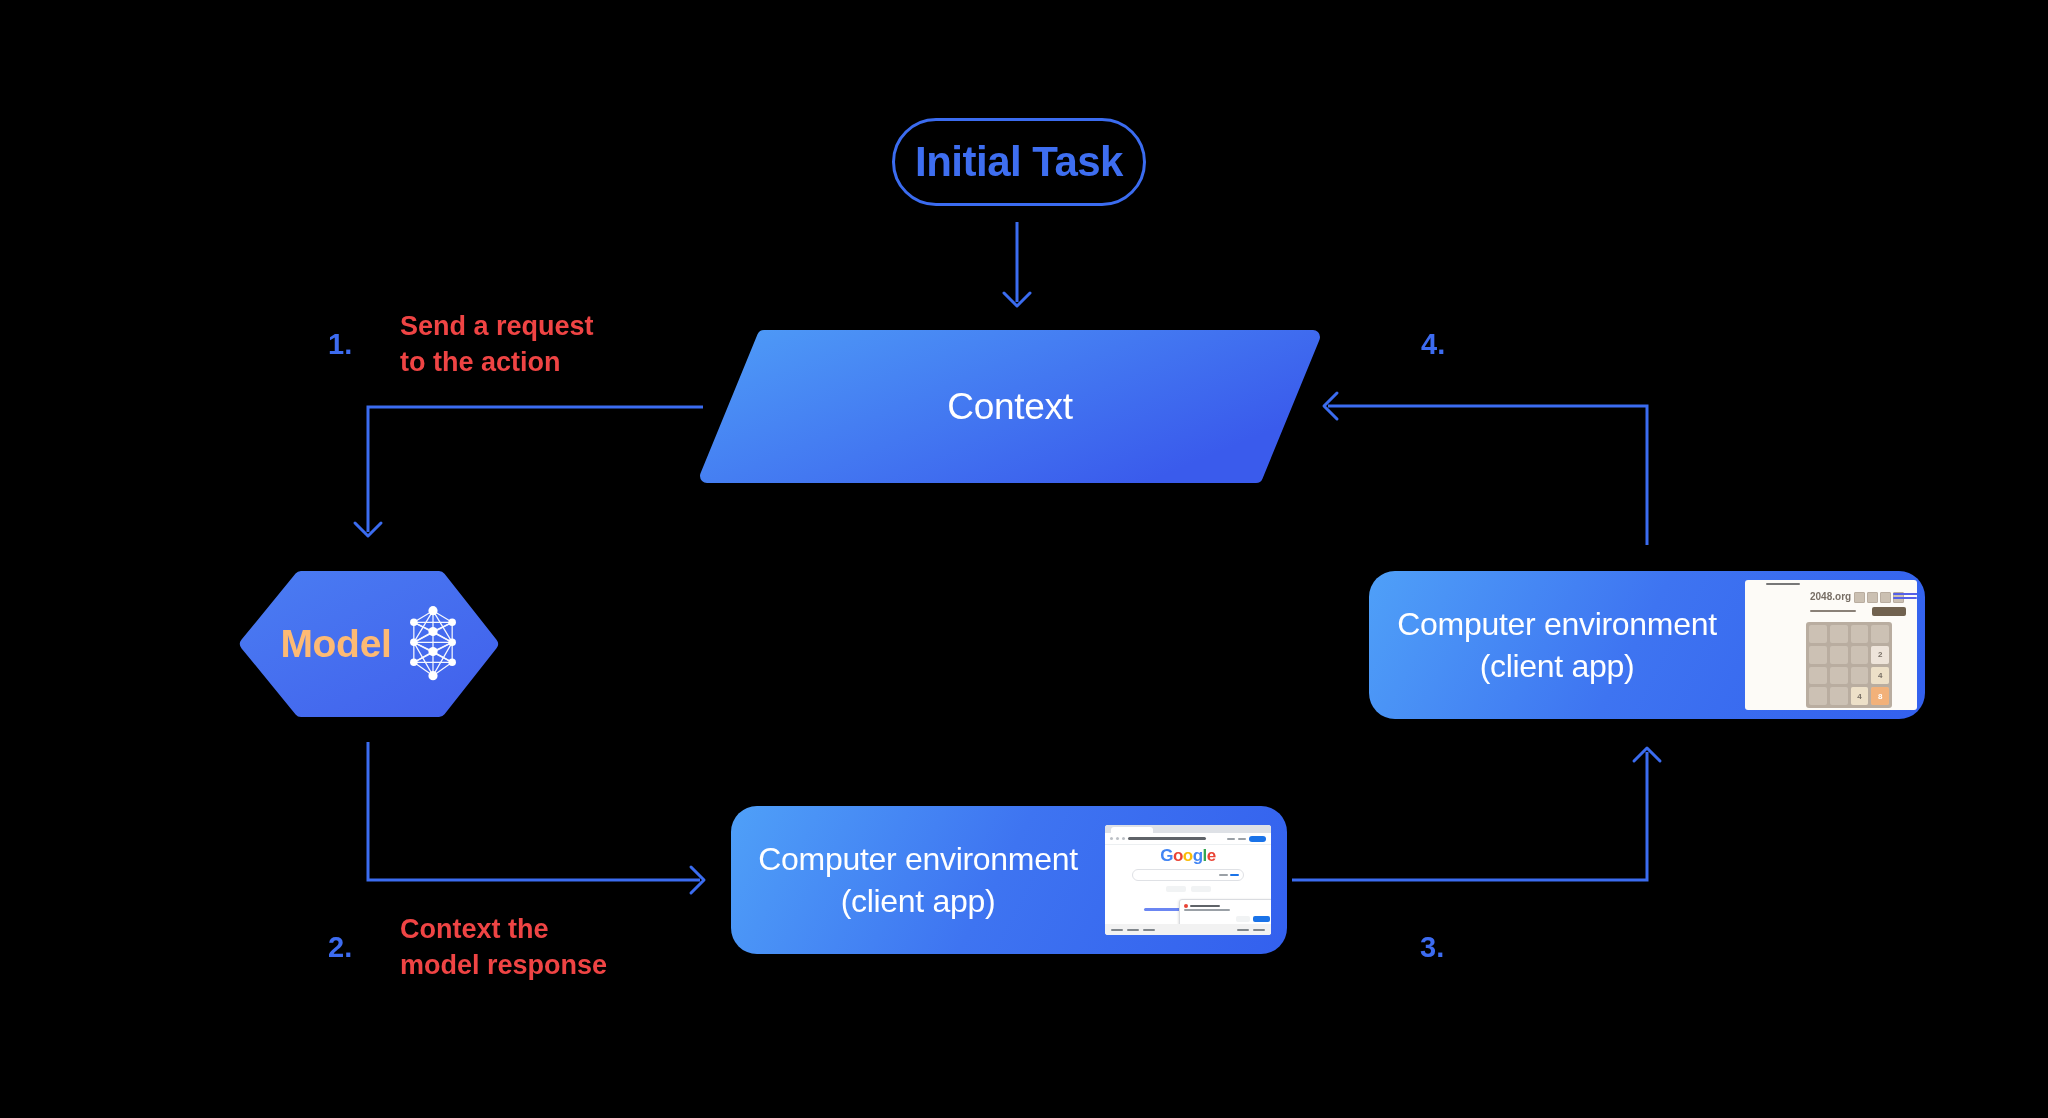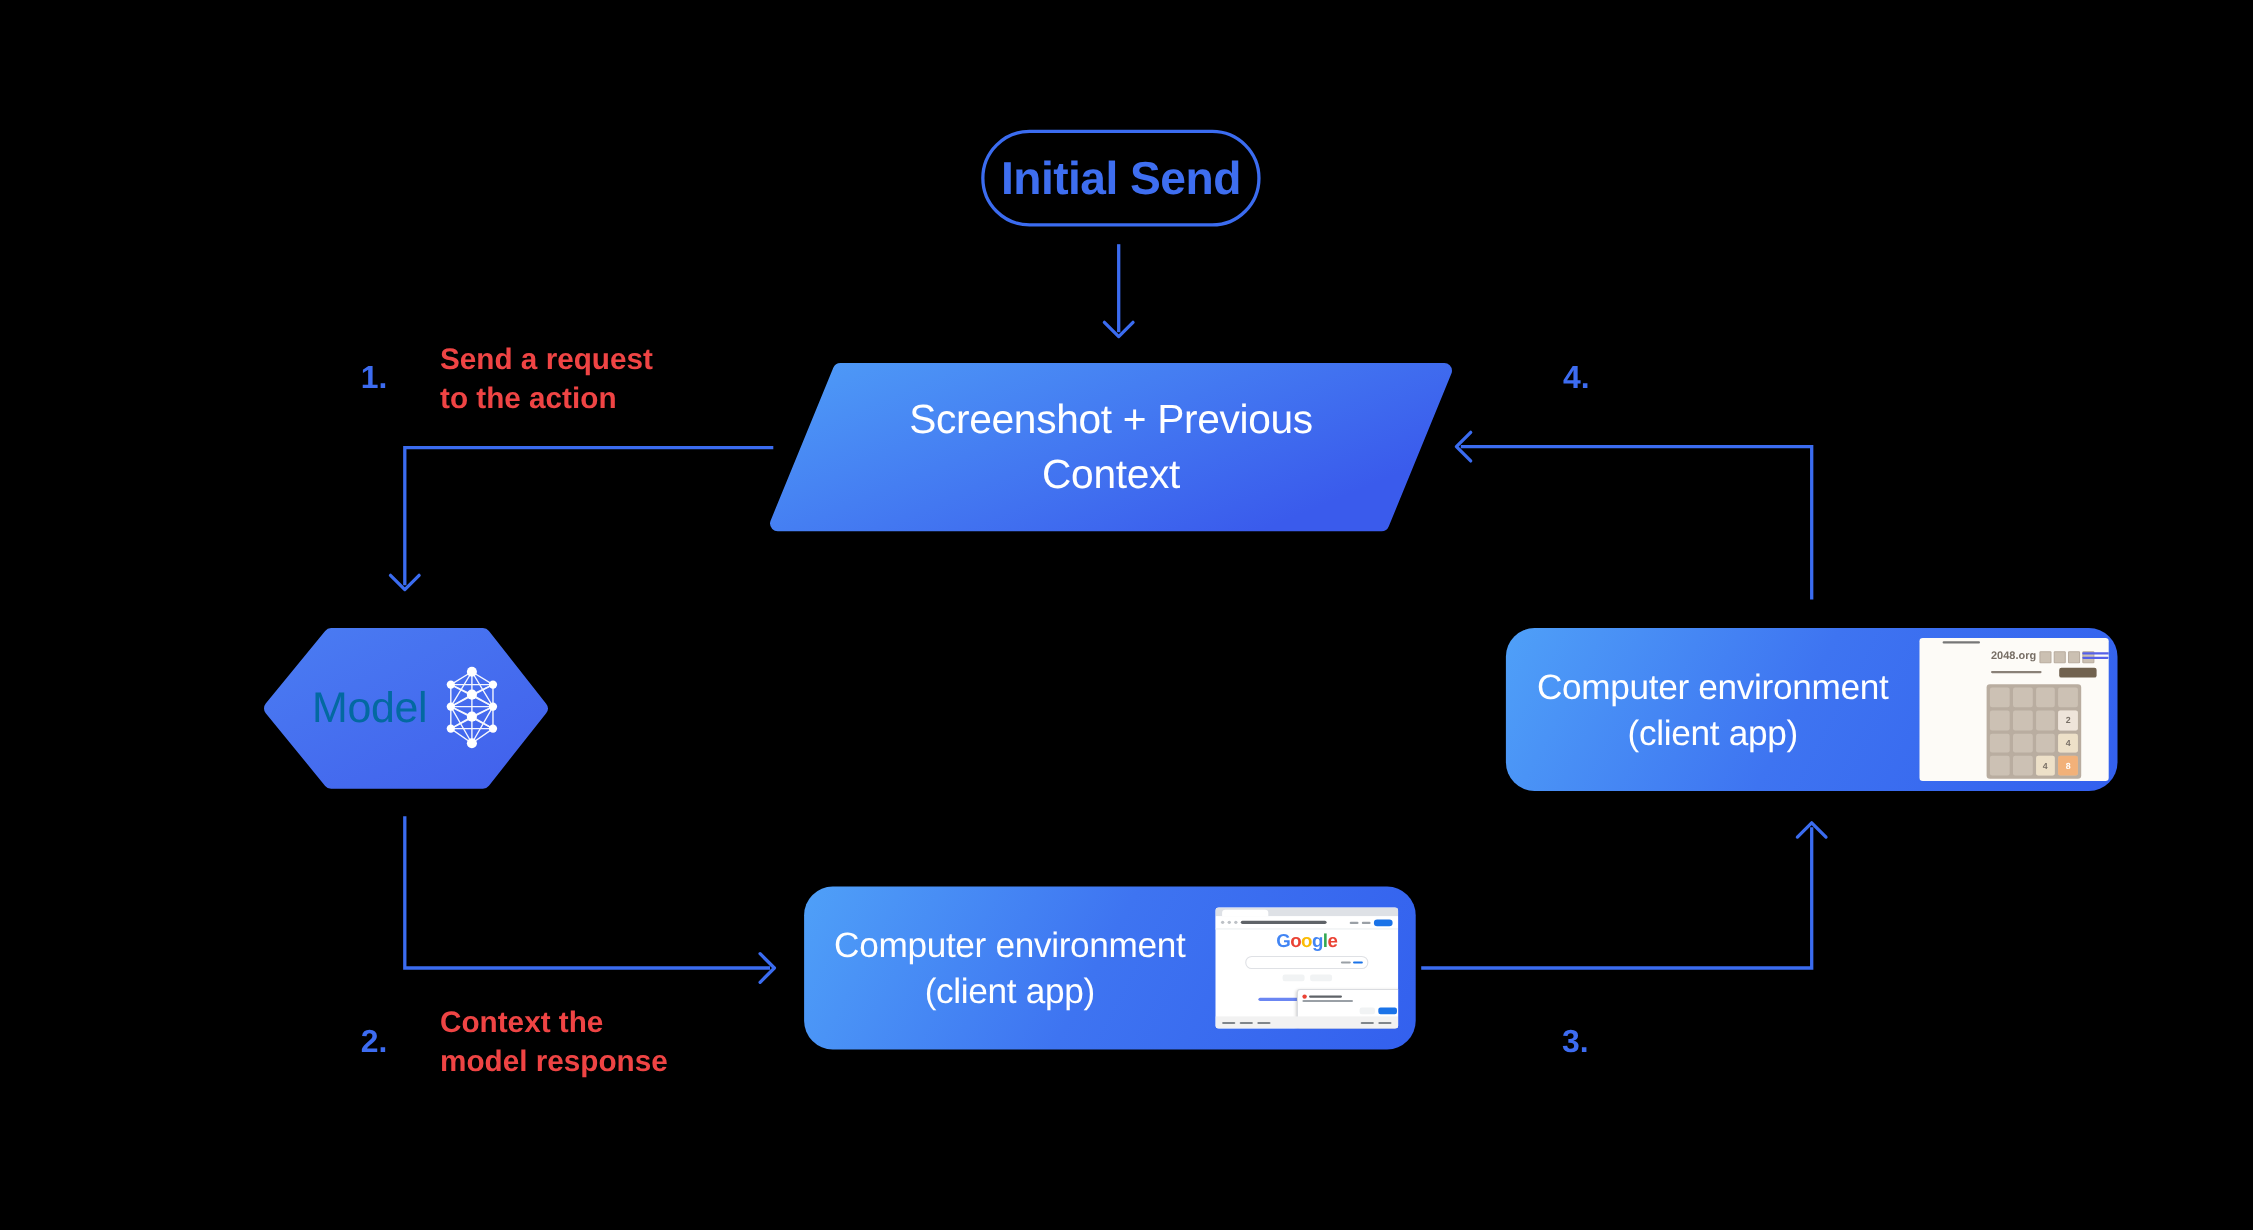--- a/index.html
+++ b/index.html
@@ -22,21 +22,21 @@
   .para-wrap svg{position:absolute;left:0;top:0;}
   .para-text{position:absolute;left:0;top:0;width:640px;height:173px;
              display:flex;flex-direction:column;align-items:center;justify-content:center;
              color:#fff;font-size:37px;font-weight:400;line-height:1.35;letter-spacing:-0.3px;text-align:center;}
 
   
   .hex-wrap{position:absolute;left:232px;top:563px;width:274px;height:162px;}
   .hex-wrap svg.hex-shape{position:absolute;left:0;top:0;}
   .hex-inner{position:absolute;left:0;top:0;width:274px;height:162px;
              display:flex;align-items:center;justify-content:center;gap:16px;}
-  .hex-inner .model-label{color:#0369a1;font-size:39px;font-weight:400;letter-spacing:-0.3px;}
+  .hex-inner .model-label{color:#fdba74;font-size:39px;font-weight:700;letter-spacing:-0.3px;}
   .nn-icon{display:block;}
 
   
   .env-box{position:absolute;border-radius:26px;display:flex;align-items:center;
            background:linear-gradient(118deg,#4FA0F8 0%,#3E74F1 48%,#3360EE 100%);}
   .env-bottom{left:731px;top:806px;width:556px;height:148px;}
   .env-right{left:1369px;top:571px;width:556px;height:148px;}
   .env-text{flex:1;display:flex;flex-direction:column;align-items:center;justify-content:center;
             color:#fff;font-size:32px;font-weight:400;line-height:1.32;letter-spacing:-0.3px;text-align:center;}
 
@@ -124,35 +124,34 @@
     <path class="head" d="M691 867 L704 880 L691 893"></path>
 
     <path d="M1292 880 L1647 880 L1647 752"></path>
     <path class="head" d="M1634 761 L1647 748 L1660 761"></path>
 
     <path d="M1647 545 L1647 406 L1328 406"></path>
     <path class="head" d="M1337 393 L1324 406 L1337 419"></path>
   </svg>
 
   <div class="pill">
-    <span>Initial Send</span>
+    <span>Initial Task</span>
   </div>
 
   <div class="para-wrap">
     <svg width="640" height="173" viewBox="0 0 640 173">
       <defs>
         <linearGradient id="gradPara" x1="0" y1="0" x2="1" y2="0.55">
           <stop offset="0" stop-color="#4E9BF7"></stop>
             <stop offset="1" stop-color="#3A5BEC"></stop>
         </linearGradient>
       </defs>
       <polygon points="74,17 623,17 566,156 17,156" fill="url(#gradPara)" stroke="url(#gradPara)" stroke-width="14" stroke-linejoin="round"></polygon>
     </svg>
     <div class="para-text">
-      <span>Screenshot + Previous</span>
       <span>Context</span>
     </div>
   </div>
 
   <div class="hex-wrap">
     <svg class="hex-shape" width="274" height="162" viewBox="0 0 274 162">
       <defs>
         <linearGradient id="gradHex" x1="0" y1="0" x2="1" y2="1">
           <stop offset="0" stop-color="#4A7CF2"></stop>
             <stop offset="1" stop-color="#4160EC"></stop>

